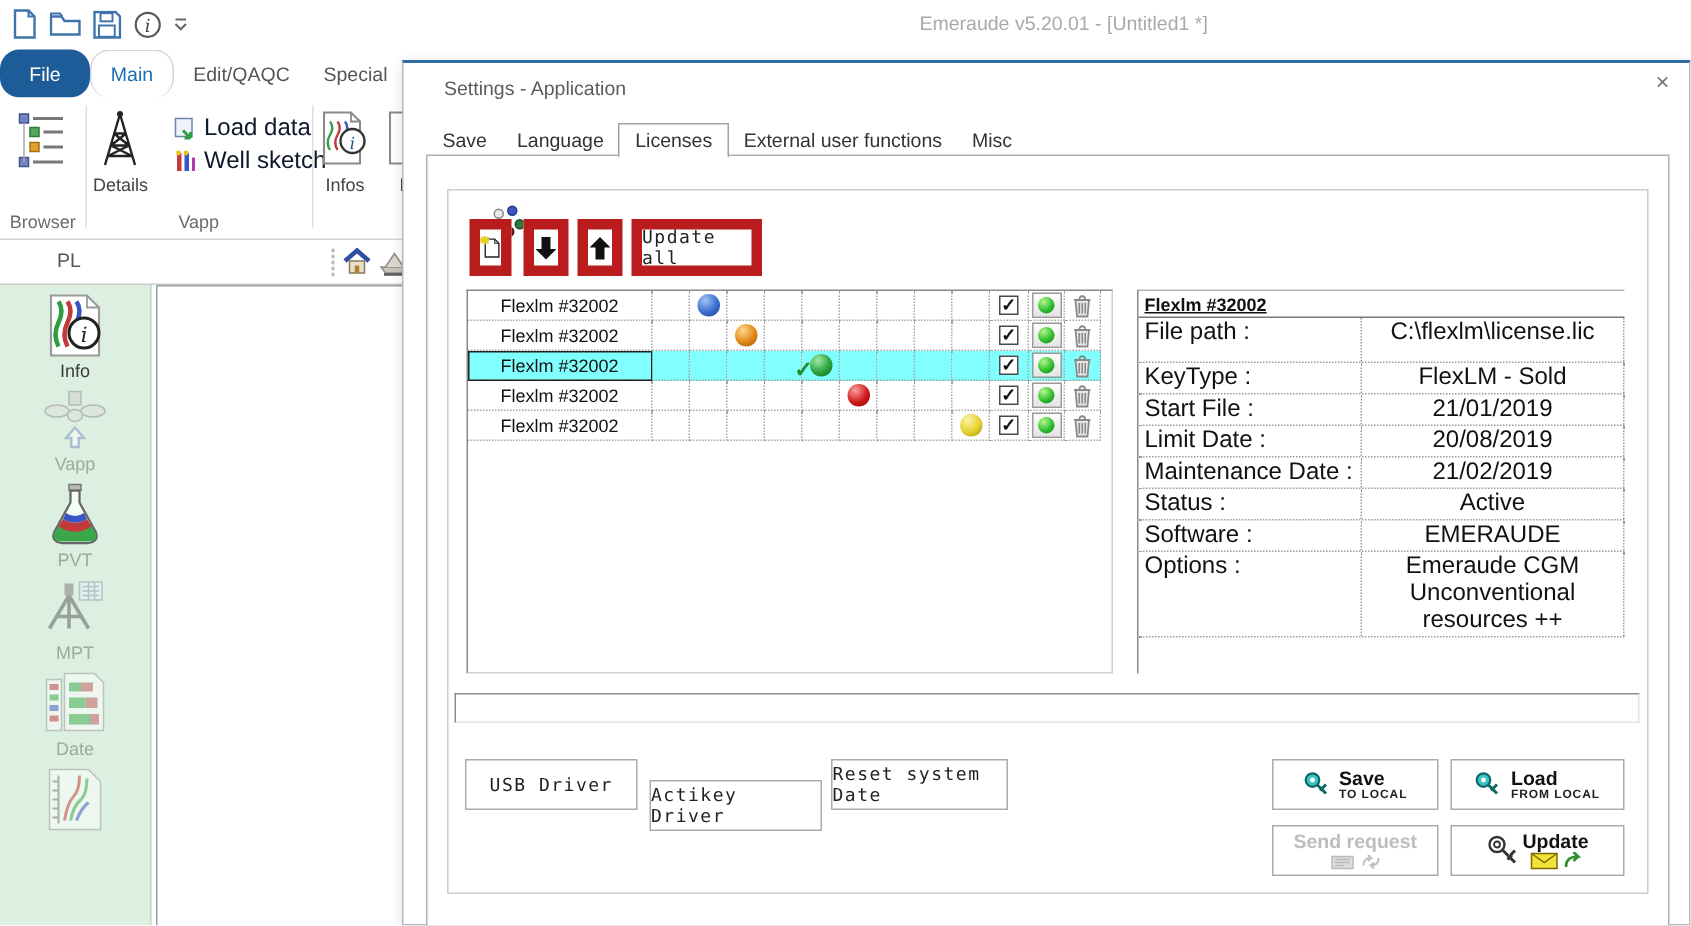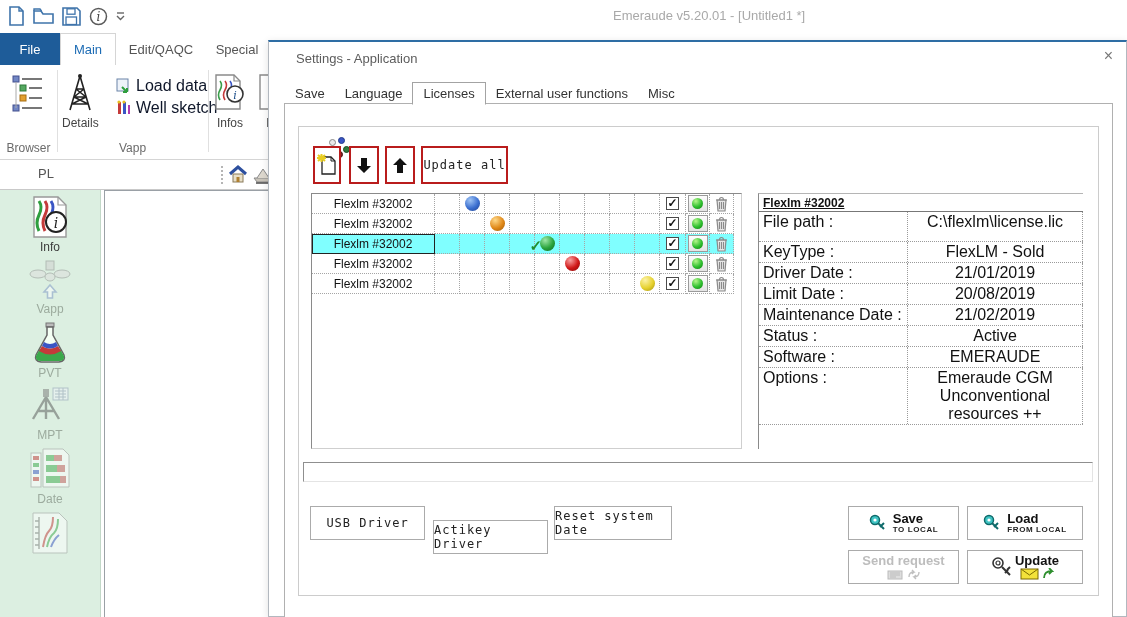--- a/index.html
+++ b/index.html
@@ -9,21 +9,21 @@
   #app { position:relative; width:1127px; height:617px; background:#fff; }
 
   
   #qat { left:0; top:0; width:1127px; height:33px; background:#fff; }
   #qat .qicons { position:absolute; left:8px; top:6px; display:flex; gap:8px; align-items:center; }
   #win-title { position:absolute; left:613px; top:8px; font-size:13px; color:#a9a9a9; white-space:nowrap; }
 
   
   #ribbon-tabs { left:0; top:33px; width:1127px; height:32px; }
   .rtab { position:absolute; top:0; height:32px; display:flex; align-items:center; justify-content:center;
-          font-size:13px; color:#555; cursor:default; }
+          font-size:13px; color:#555; cursor:default;border-radius:13px; }
   .rtab.file { left:0; width:60px; background:#1e5c99; color:#fff; }
   .rtab.main { left:60px; width:56px; color:#1d6cb5; background:#fff;
                border:1px solid #d5d5d5; border-bottom:none; }
   .rtab.edit { left:116px; width:90px; }
   .rtab.special { left:206px; width:62px; }
 
   
   #ribbon-body { left:0; top:65px; width:1127px; height:95px; background:#fff; border-bottom:1px solid #d5d5d5; }
   .rsep { position:absolute; top:5px; width:1px; height:82px; background:#e0e0e0; }
   .rgroup-label { position:absolute; bottom:4px; font-size:12px; color:#6b6b6b; text-align:center; }
@@ -59,21 +59,21 @@
   .dtab { font-size:13px; color:#333; padding:3px 10px 4px 10px; height:21px; white-space:nowrap; }
   .dtab.active { border:1px solid #a3a3a3; border-bottom:1px solid #fff; background:#fff; height:23px; margin-bottom:-1px; }
 
   #tab-page { position:absolute; left:15px; top:61px; width:829px; height:515px; border:1px solid #b0b0b0; background:#fff; }
   #groupbox { position:absolute; left:13px; top:22px; width:801px; height:470px; border:1px solid #cccccc; }
 
   .molecule { position:absolute; left:28px; top:10px; width:24px; height:22px; }
   .molecule i { position:absolute; width:7px; height:7px; border-radius:50%; display:block; }
 
   
-  .tbtn { position:absolute; top:19px; height:38px; background:#fff; border:2px solid #b91c1c;
+  .tbtn { position:absolute; top:19px; height:38px; background:#fff; border:7px solid #b91c1c;
           display:flex; align-items:center; justify-content:center; }
   .mono { font-family:"DejaVu Sans Mono", monospace; font-size:12px; color:#222; letter-spacing:1px; }
 
   
   #list-pane { position:absolute; left:12px; top:66px; width:431px; height:256px;
                border-top:1px solid #8a8a8a; border-left:1px solid #8a8a8a;
                border-right:1px solid #cfcfcf; border-bottom:1px solid #cfcfcf; background:#fff; }
   .lrow { display:grid; grid-template-columns:123px repeat(9,25px) 26px 24px 24px; height:20px; }
   .lrow .cell { border-right:1px dotted #a5a5a5; border-bottom:1px dotted #a5a5a5;
                 display:flex; align-items:center; justify-content:center; position:relative; }
@@ -511,21 +511,21 @@
                   <div>C:\flexlm\license.lic</div>
                 </div>
               </div>
               <div class="drow">
                 <div class="dl">KeyType :</div>
                 <div class="dv">
                   <div>FlexLM - Sold</div>
                 </div>
               </div>
               <div class="drow">
-                <div class="dl">Driver Date :</div>
+                <div class="dl">Start File :</div>
                 <div class="dv">
                   <div>21/01/2019</div>
                 </div>
               </div>
               <div class="drow">
                 <div class="dl">Limit Date :</div>
                 <div class="dv">
                   <div>20/08/2019</div>
                 </div>
               </div>

